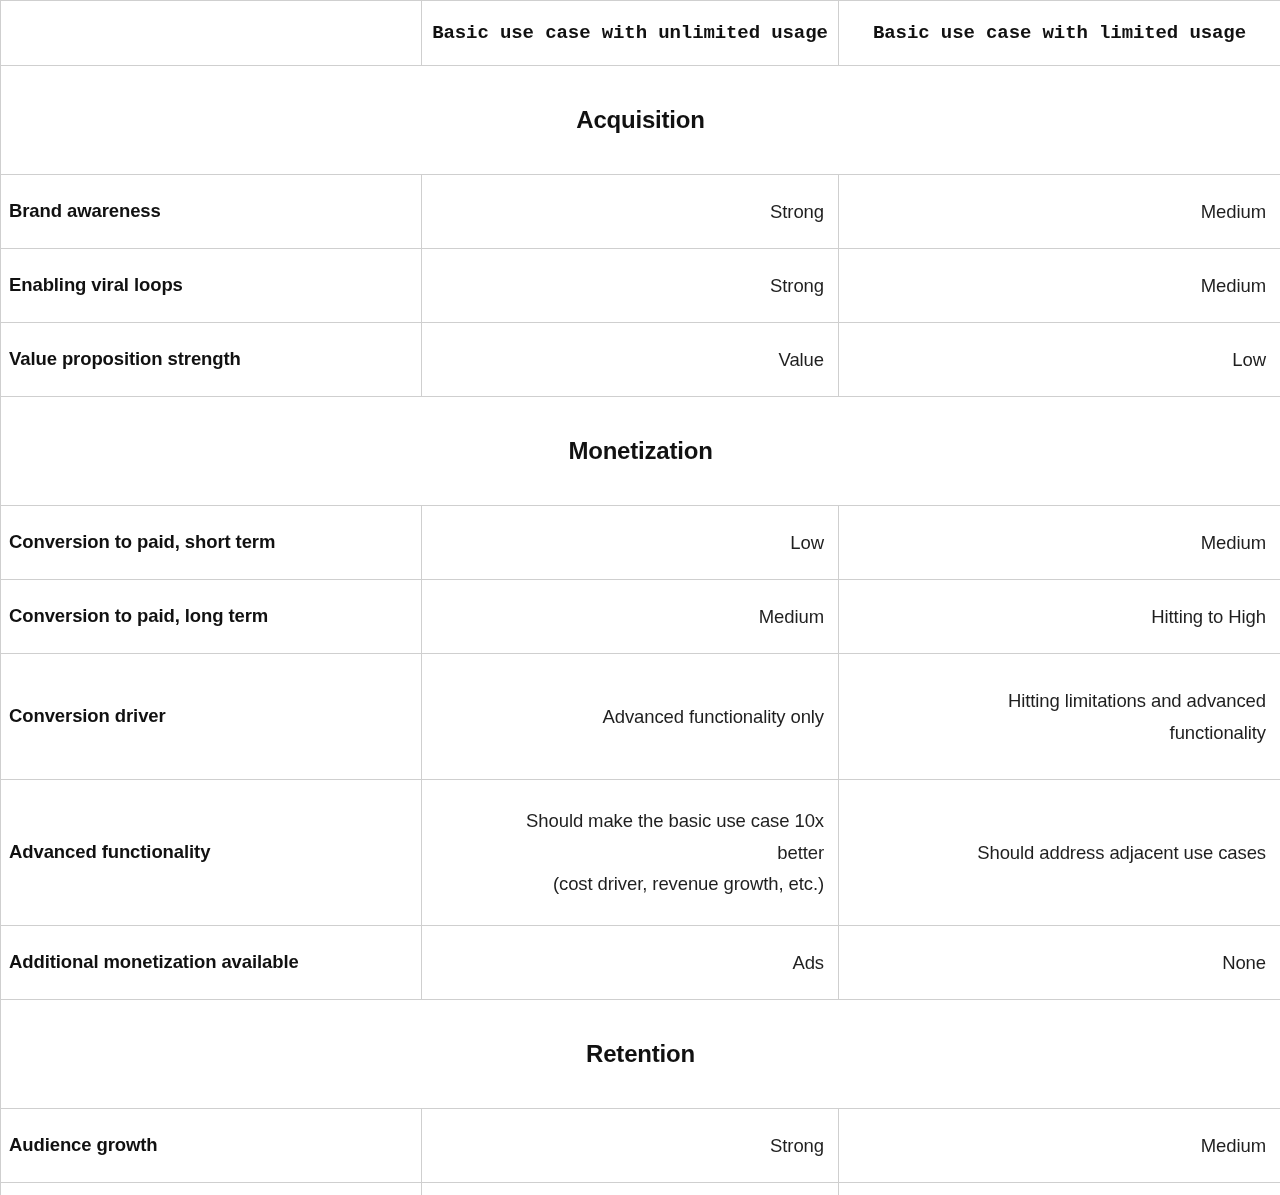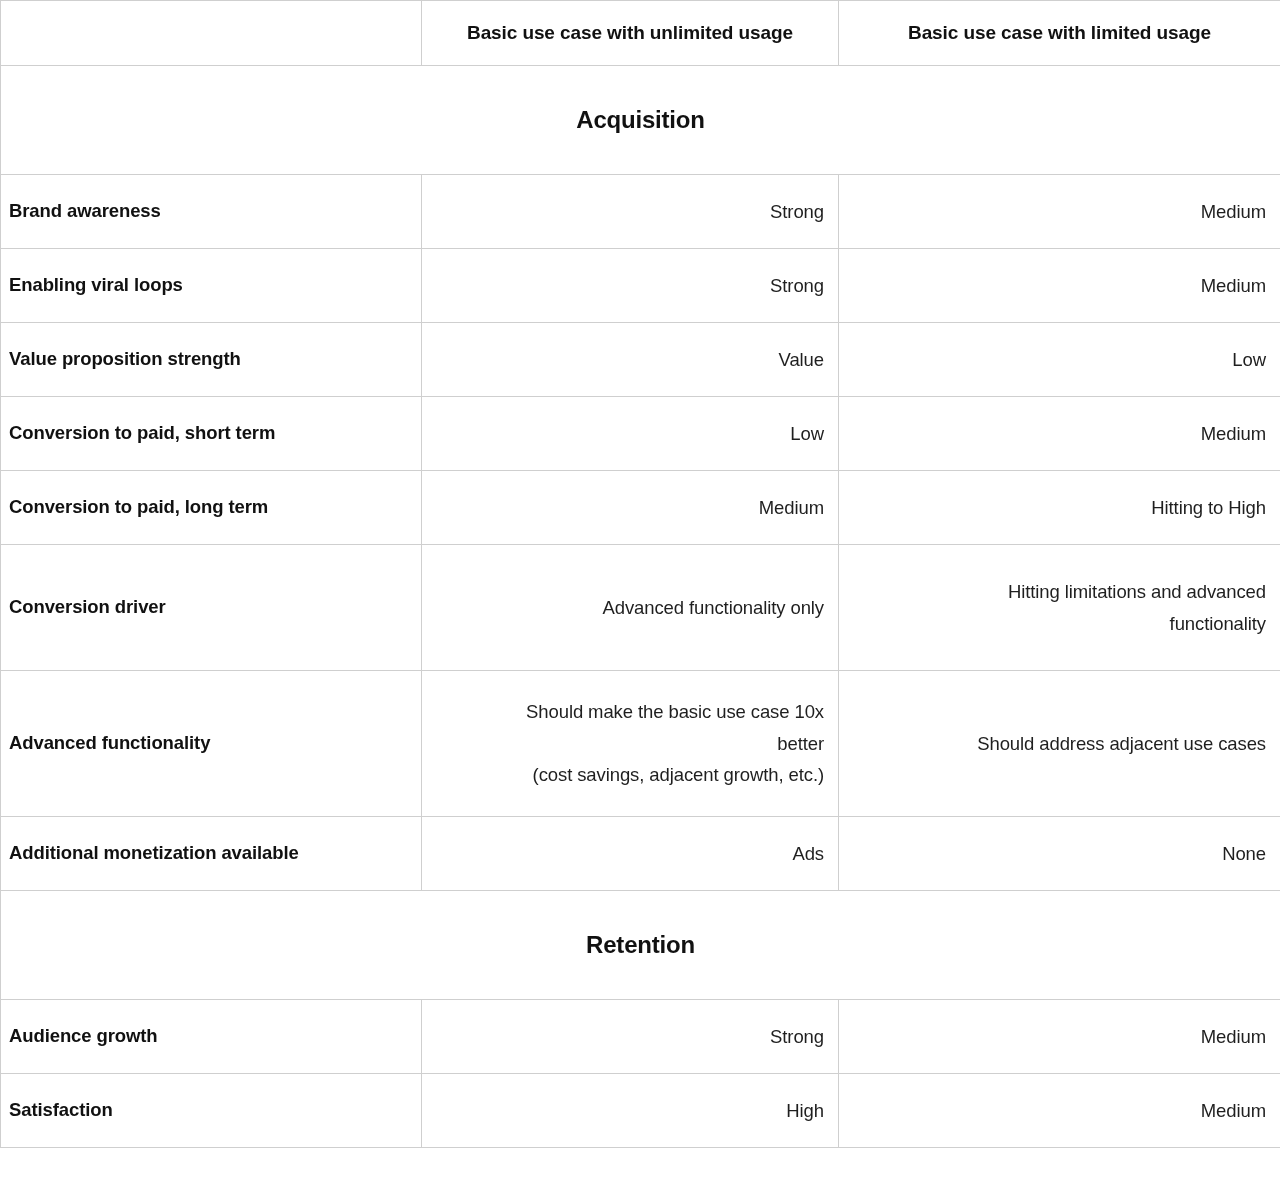--- a/index.html
+++ b/index.html
@@ -30,20 +30,21 @@
   .comparison-table th {
     border: 1px solid #cfcfcf;
     vertical-align: middle;
     padding: 0;
     background: #ffffff;
   }
 
   
   tr.header-row td {
     height: 52px;
+    font-family: Liberation Mono, monospace;
   }
   td.col-header {
     text-align: center;
     font-weight: bold;
     font-size: 19px;
     color: #111111;
     letter-spacing: -0.1px;
     padding: 6px 10px;
   }
   td.corner-cell {
@@ -122,20 +123,23 @@
       <td class="row-value">Strong</td>
       <td class="row-value">Medium</td>
     </tr>
 
     <tr class="r-normal">
       <td class="row-label">Value proposition strength</td>
       <td class="row-value">Value</td>
       <td class="row-value">Low</td>
     </tr>
 
+    <tr class="section-row">
+      <td class="section-title" colspan="3">Monetization</td>
+    </tr>
 
     <tr class="r-normal">
       <td class="row-label">Conversion to paid, short term</td>
       <td class="row-value">Low</td>
       <td class="row-value">Medium</td>
     </tr>
 
     <tr class="r-normal">
       <td class="row-label">Conversion to paid, long term</td>
       <td class="row-value">Medium</td>
@@ -149,21 +153,21 @@
         <span>Hitting limitations and advanced</span>
         <span>functionality</span>
       </td>
     </tr>
 
     <tr class="r-xtall">
       <td class="row-label">Advanced functionality</td>
       <td class="row-value value-lines">
         <span>Should make the basic use case 10x</span>
         <span>better</span>
-        <span>(cost savings, adjacent growth, etc.)</span>
+        <span>(cost driver, revenue growth, etc.)</span>
       </td>
       <td class="row-value">Should address adjacent use cases</td>
     </tr>
 
     <tr class="r-normal">
       <td class="row-label">Additional monetization available</td>
       <td class="row-value">Ads</td>
       <td class="row-value">None</td>
     </tr>
 

